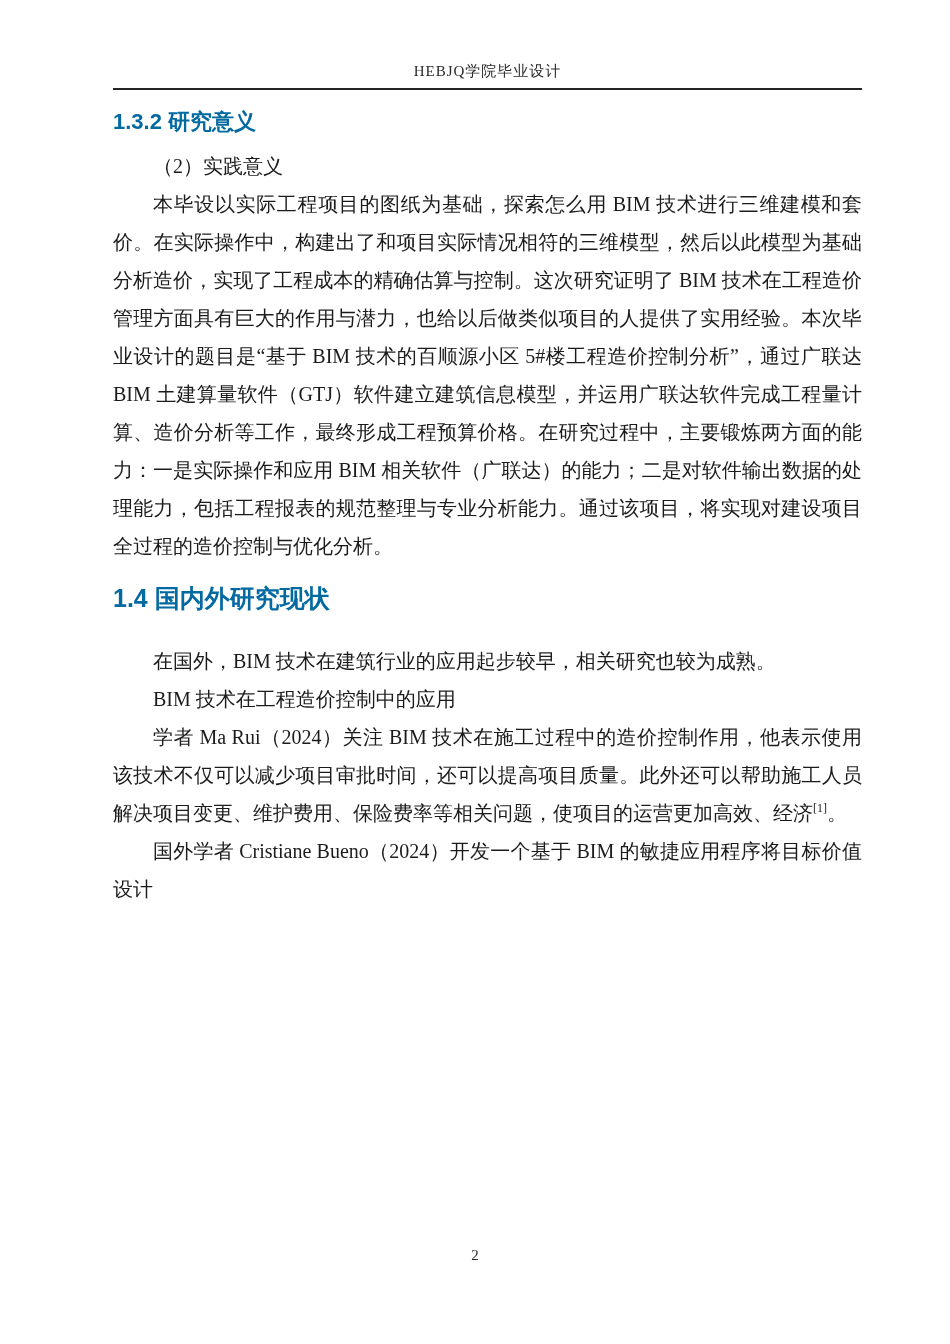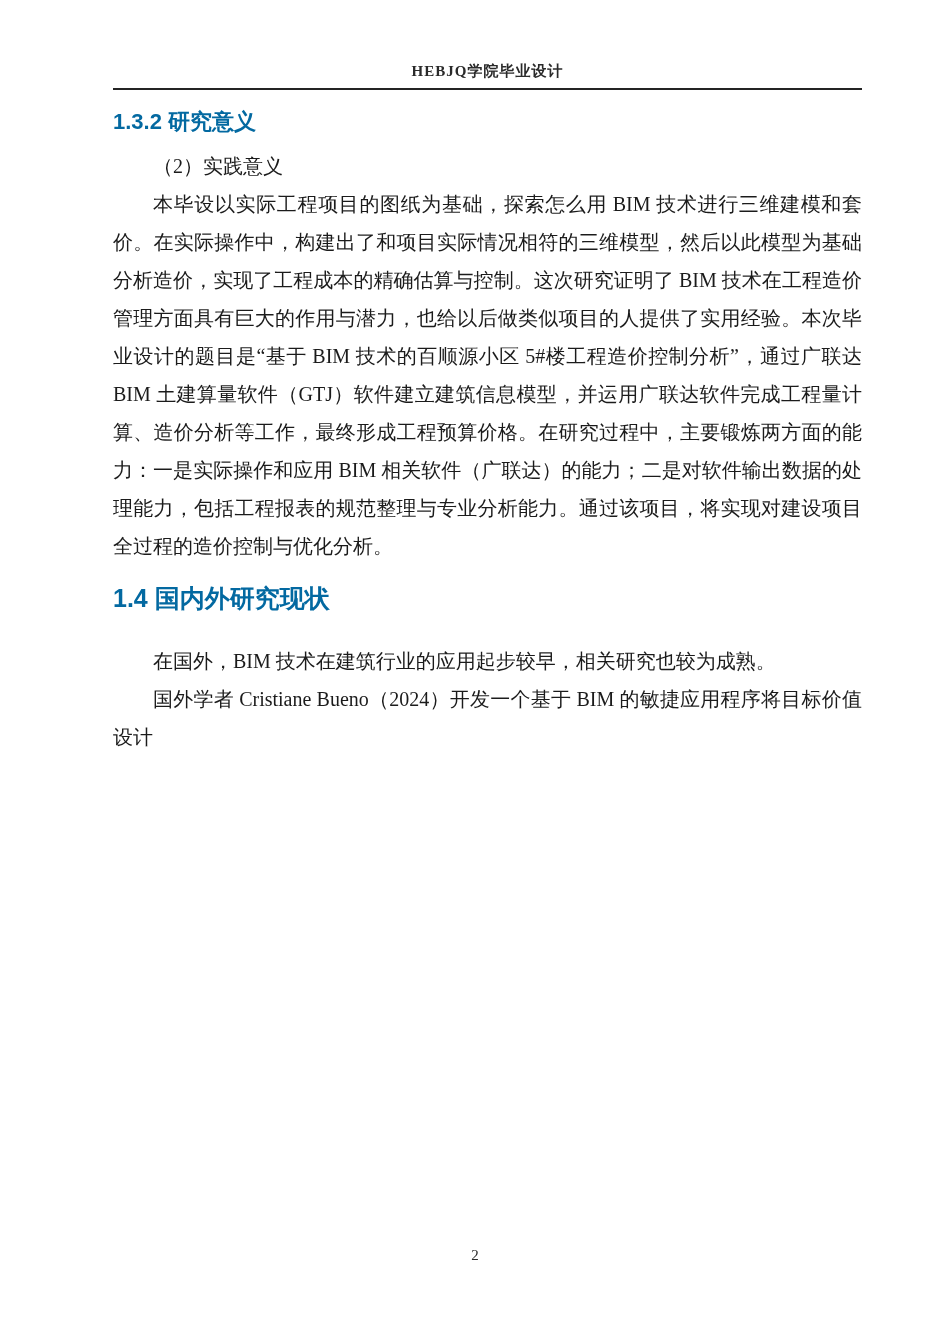--- a/index.html
+++ b/index.html
@@ -21,21 +21,20 @@
   .page-header {
     padding-top: 62px;
     padding-bottom: 7px;
     border-bottom: 2px solid #242424;
     text-align: center;
   }
   .header-title {
     font-size: 15px;
     letter-spacing: 1px;
     color: #2a2a2a;
-    font-weight: bold;
   }
   .page-body {
     margin-top: 17px;
     font-size: 20px;
     line-height: 38px;
     text-align: justify;
     text-justify: inter-ideograph;
   }
   .para {
     margin: 0;
@@ -96,21 +95,23 @@
 
     <p class="para">（2）实践意义</p>
 
     <p class="para">本毕设以实际工程项目的图纸为基础，探索怎么用 BIM 技术进行三维建模和套价。在实际操作中，构建出了和项目实际情况相符的三维模型，然后以此模型为基础分析造价，实现了工程成本的精确估算与控制。这次研究证明了 BIM 技术在工程造价管理方面具有巨大的作用与潜力，也给以后做类似项目的人提供了实用经验。本次毕业设计的题目是“基于 BIM 技术的百顺源小区 5#楼工程造价控制分析”，通过广联达 BIM 土建算量软件（GTJ）软件建立建筑信息模型，并运用广联达软件完成工程量计算、造价分析等工作，最终形成工程预算价格。在研究过程中，主要锻炼两方面的能力：一是实际操作和应用 BIM 相关软件（广联达）的能力；二是对软件输出数据的处理能力，包括工程报表的规范整理与专业分析能力。通过该项目，将实现对建设项目全过程的造价控制与优化分析。</p>
 
     <h2 class="heading-2">1.4 国内外研究现状</h2>
 
 
     <p class="para">在国外，BIM 技术在建筑行业的应用起步较早，相关研究也较为成熟。</p>
 
+    <p class="para">BIM 技术在工程造价控制中的应用</p>
 
+    <p class="para"><span>学者 Ma Rui（2024）关注 BIM 技术在施工过程中的造价控制作用，他表示使用该技术不仅可以减少项目审批时间，还可以提高项目质量。此外还可以帮助施工人员解决项目变更、维护费用、保险费率等相关问题，使项目的运营更加高效、经济</span><sup class="ref">[1]</sup><span>。</span></p>
 
     <p class="para">国外学者 Cristiane Bueno（2024）开发一个基于 BIM 的敏捷应用程序将目标价值设计</p>
 
   </main>
 
   <footer class="page-footer">
     <span class="page-number">2</span>
   </footer>
 
 </div>

